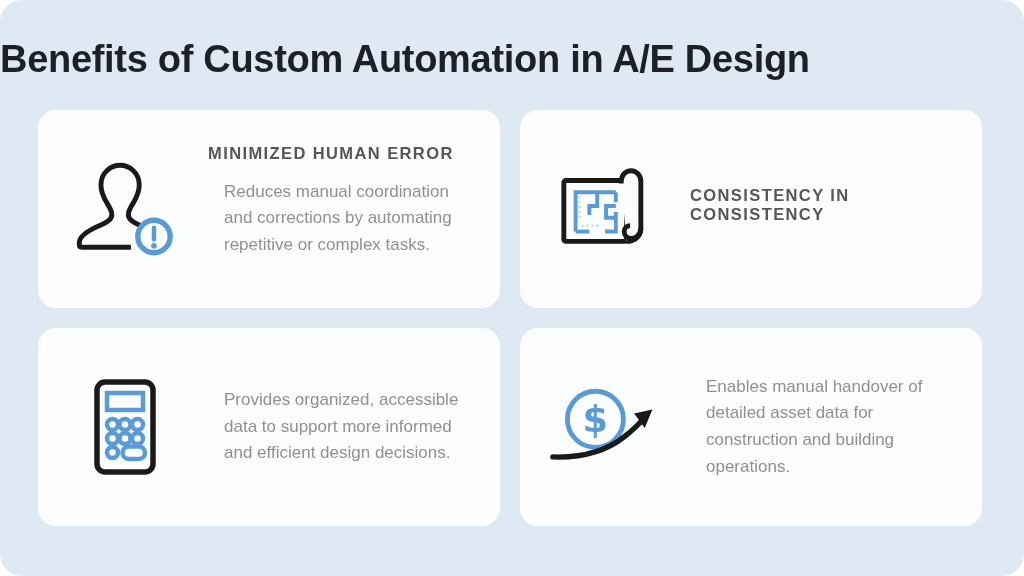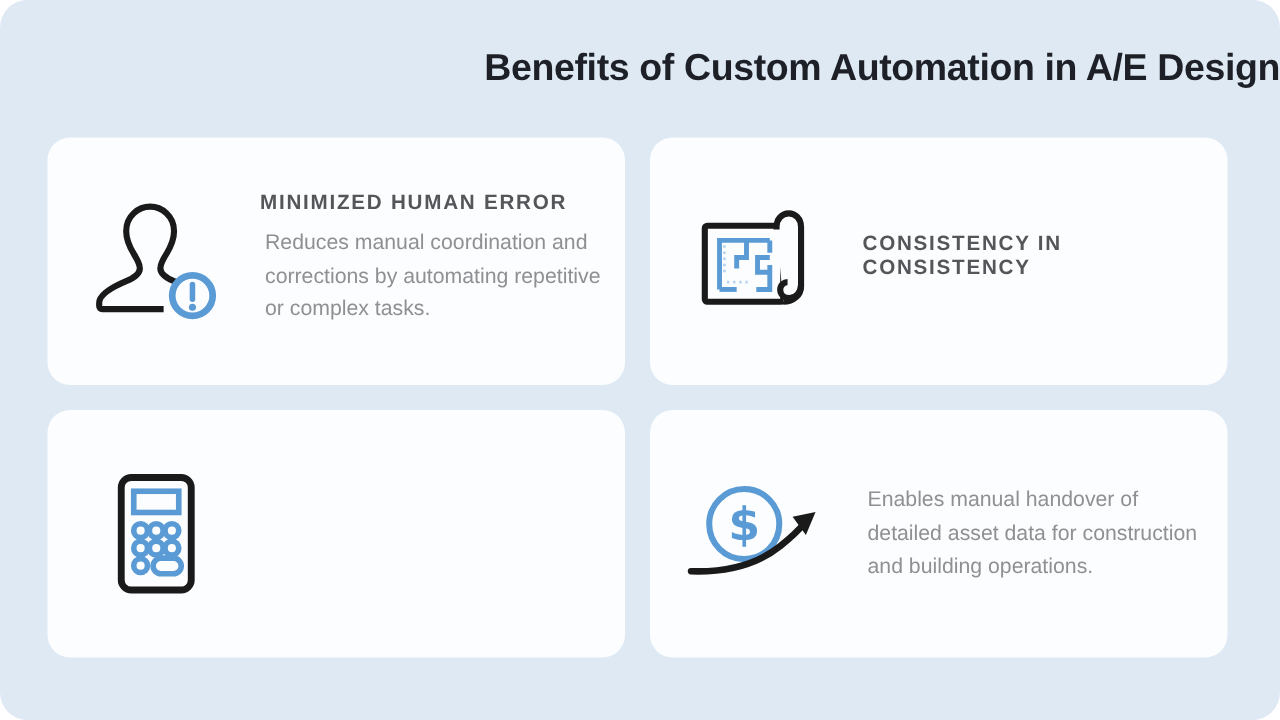--- a/index.html
+++ b/index.html
@@ -18,22 +18,22 @@
     background: var(--background-color, #dfe9f4);
     border-radius: 22px;
     overflow: hidden;
     box-sizing: border-box;
   }
   .page-title {
     position: absolute;
     top: 38px;
     left: 0;
     width: 100%;
-    text-align: right;
-    font-size: 30px;
+    text-align: left;
+    font-size: 38px;
     font-weight: 700;
     letter-spacing: -0.3px;
     color: var(--title-color, #1d2127);
   }
   .grid {
     position: absolute;
     left: 38px;
     top: 110px;
     width: 948px;
     display: grid;
@@ -65,21 +65,21 @@
     font-size: 16.5px;
     font-weight: 700;
     letter-spacing: 1.4px;
     color: var(--heading-color, #54565a);
     margin: 0 0 9px 0;
   }
   .card-desc {
     font-size: 17px;
     line-height: 1.56;
     color: var(--body-color, #8e9093);
-    margin: 4px;
+    margin: 16px;
   }
   svg { display: block; }
 </style>
 </head>
 <body>
 
 <div class="canvas">
 
   <div class="page-title">Benefits of Custom Automation in A/E Design</div>
 
@@ -138,20 +138,21 @@
             <circle cx="54.5" cy="47.5" r="5.5"></circle>
             <circle cx="29.5" cy="61.5" r="5.5"></circle>
             <circle cx="42" cy="61.5" r="5.5"></circle>
             <circle cx="54.5" cy="61.5" r="5.5"></circle>
             <circle cx="29.5" cy="75.5" r="5.5"></circle>
             <rect x="39.5" y="69.5" width="22.5" height="12.5" rx="6.25"></rect>
           </g>
         </svg>
       </div>
       <div class="text-block">
+        <p class="card-desc">Provides organized, accessible data to support more informed and efficient design decisions.</p>
       </div>
     </div>
 
     <div class="card">
       <div class="icon-wrap">
         <svg width="116" height="94" viewBox="0 0 120 96" fill="none">
           <circle cx="48" cy="40" r="29" stroke="#5b9bd5" stroke-width="5"></circle>
           <text x="48" y="53" text-anchor="middle" font-family="DejaVu Sans, sans-serif" font-size="38" font-weight="bold" fill="#5b9bd5">$</text>
           <path d="M4 79 C34 80 58 74 78 58 C87 51 94 44 99 38" stroke="#1a1a1a" stroke-width="5.5" stroke-linecap="round"></path>
           <path d="M107 30 L88 34 L99 49 Z" fill="#1a1a1a"></path>

